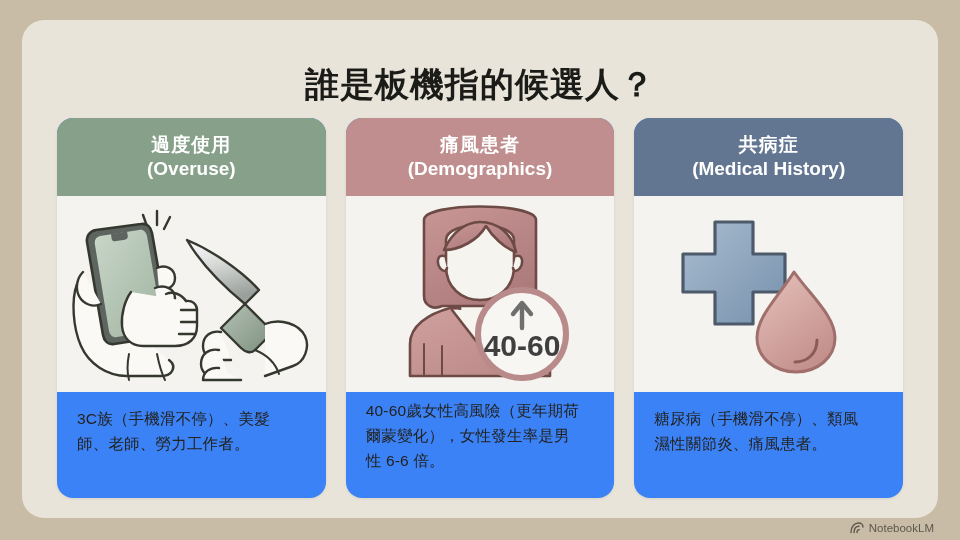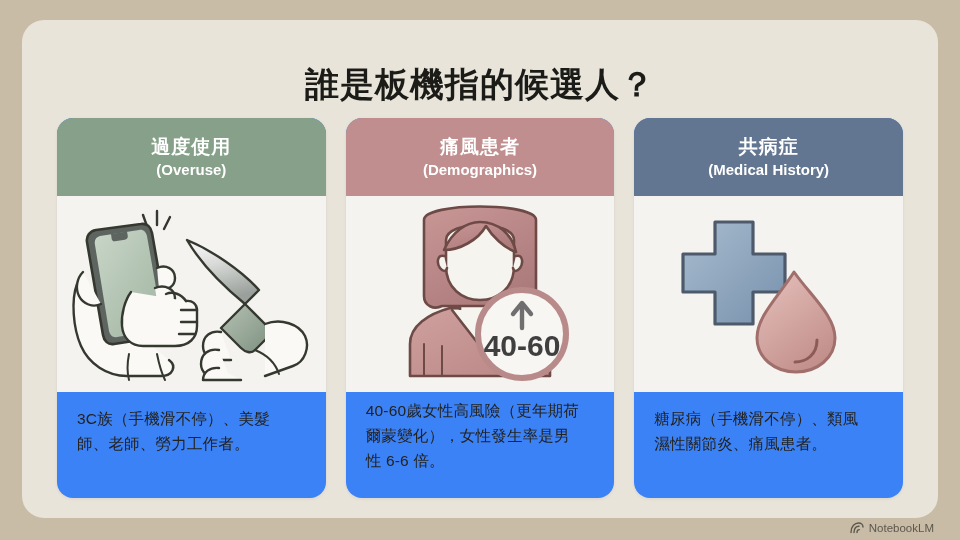--- a/index.html
+++ b/index.html
@@ -66,21 +66,21 @@
     justify-content: center;
     color: #ffffff;
     font-weight: bold;
     font-size: 19px;
     line-height: 1.28;
     text-align: center;
     padding: 0 6px;
     box-sizing: border-box;
   }
   .card-header .cn { font-size: 19px; letter-spacing: 1px; }
-  .card-header .en { font-size: 15px; }
+  .card-header .en { font-size: 19px; }
   .card-art {
     flex: 0 0 196px;
     position: relative;
     display: flex;
     align-items: center;
     justify-content: center;
     background: #f4f3ef;
   }
   .card-body {
     flex: 1 1 auto;

